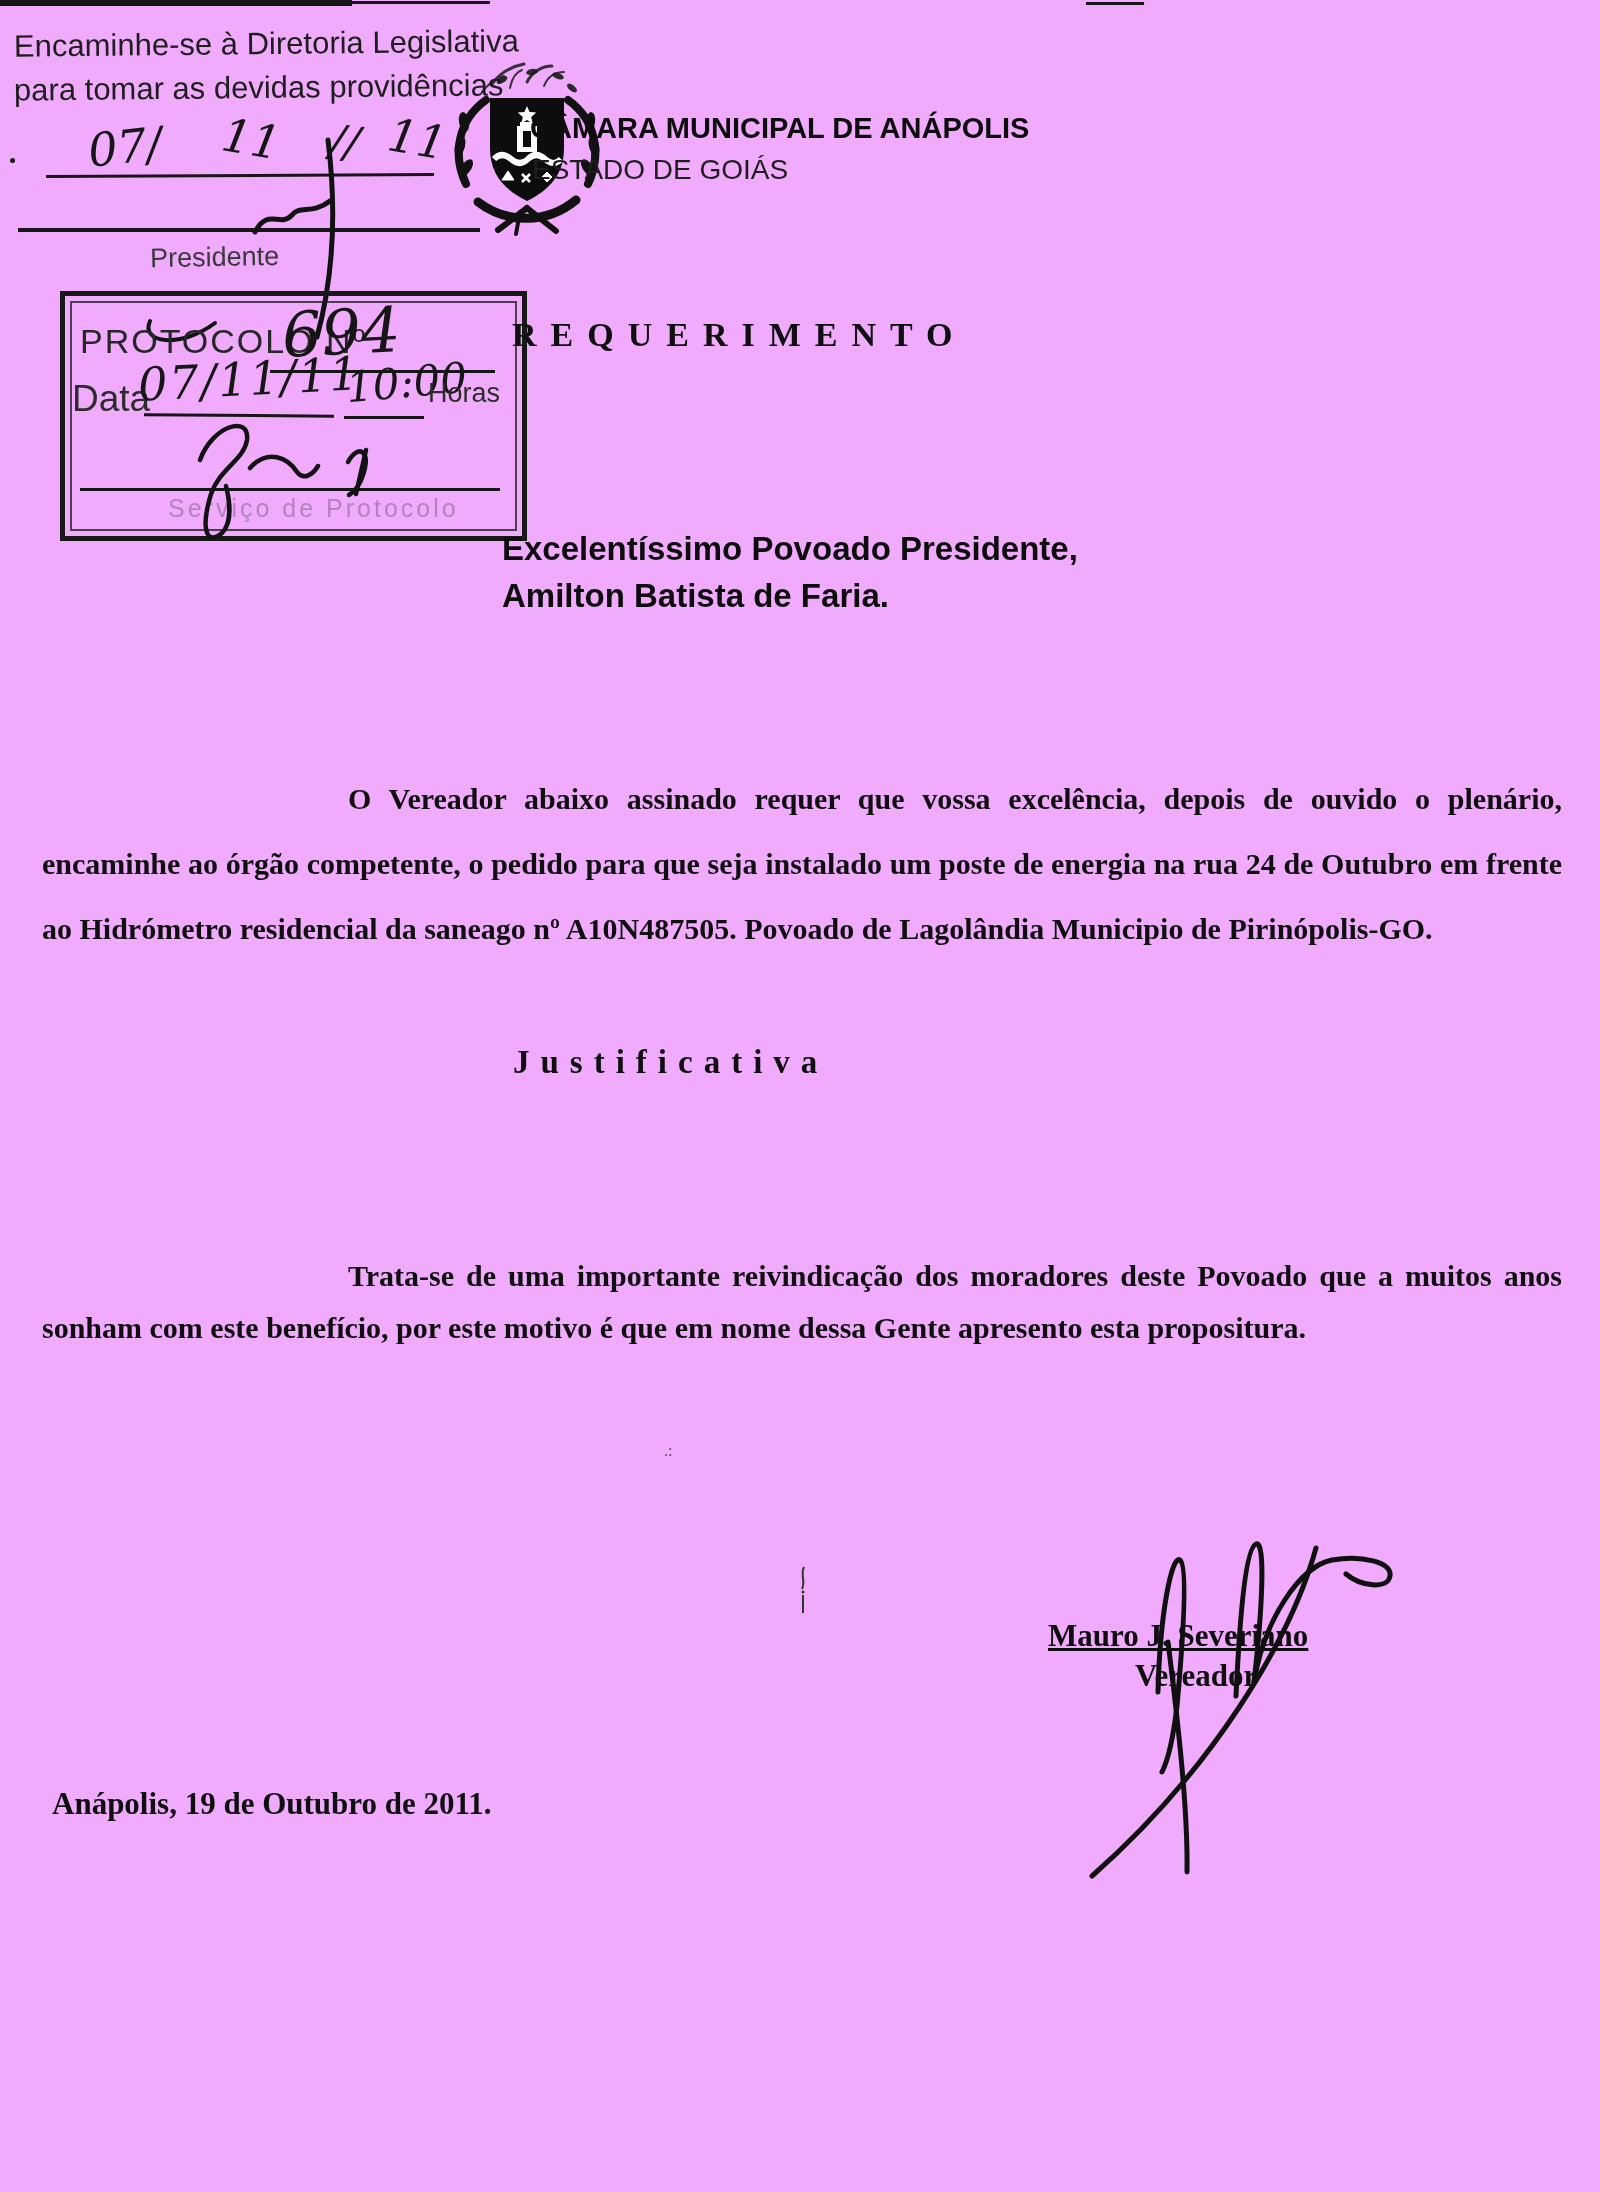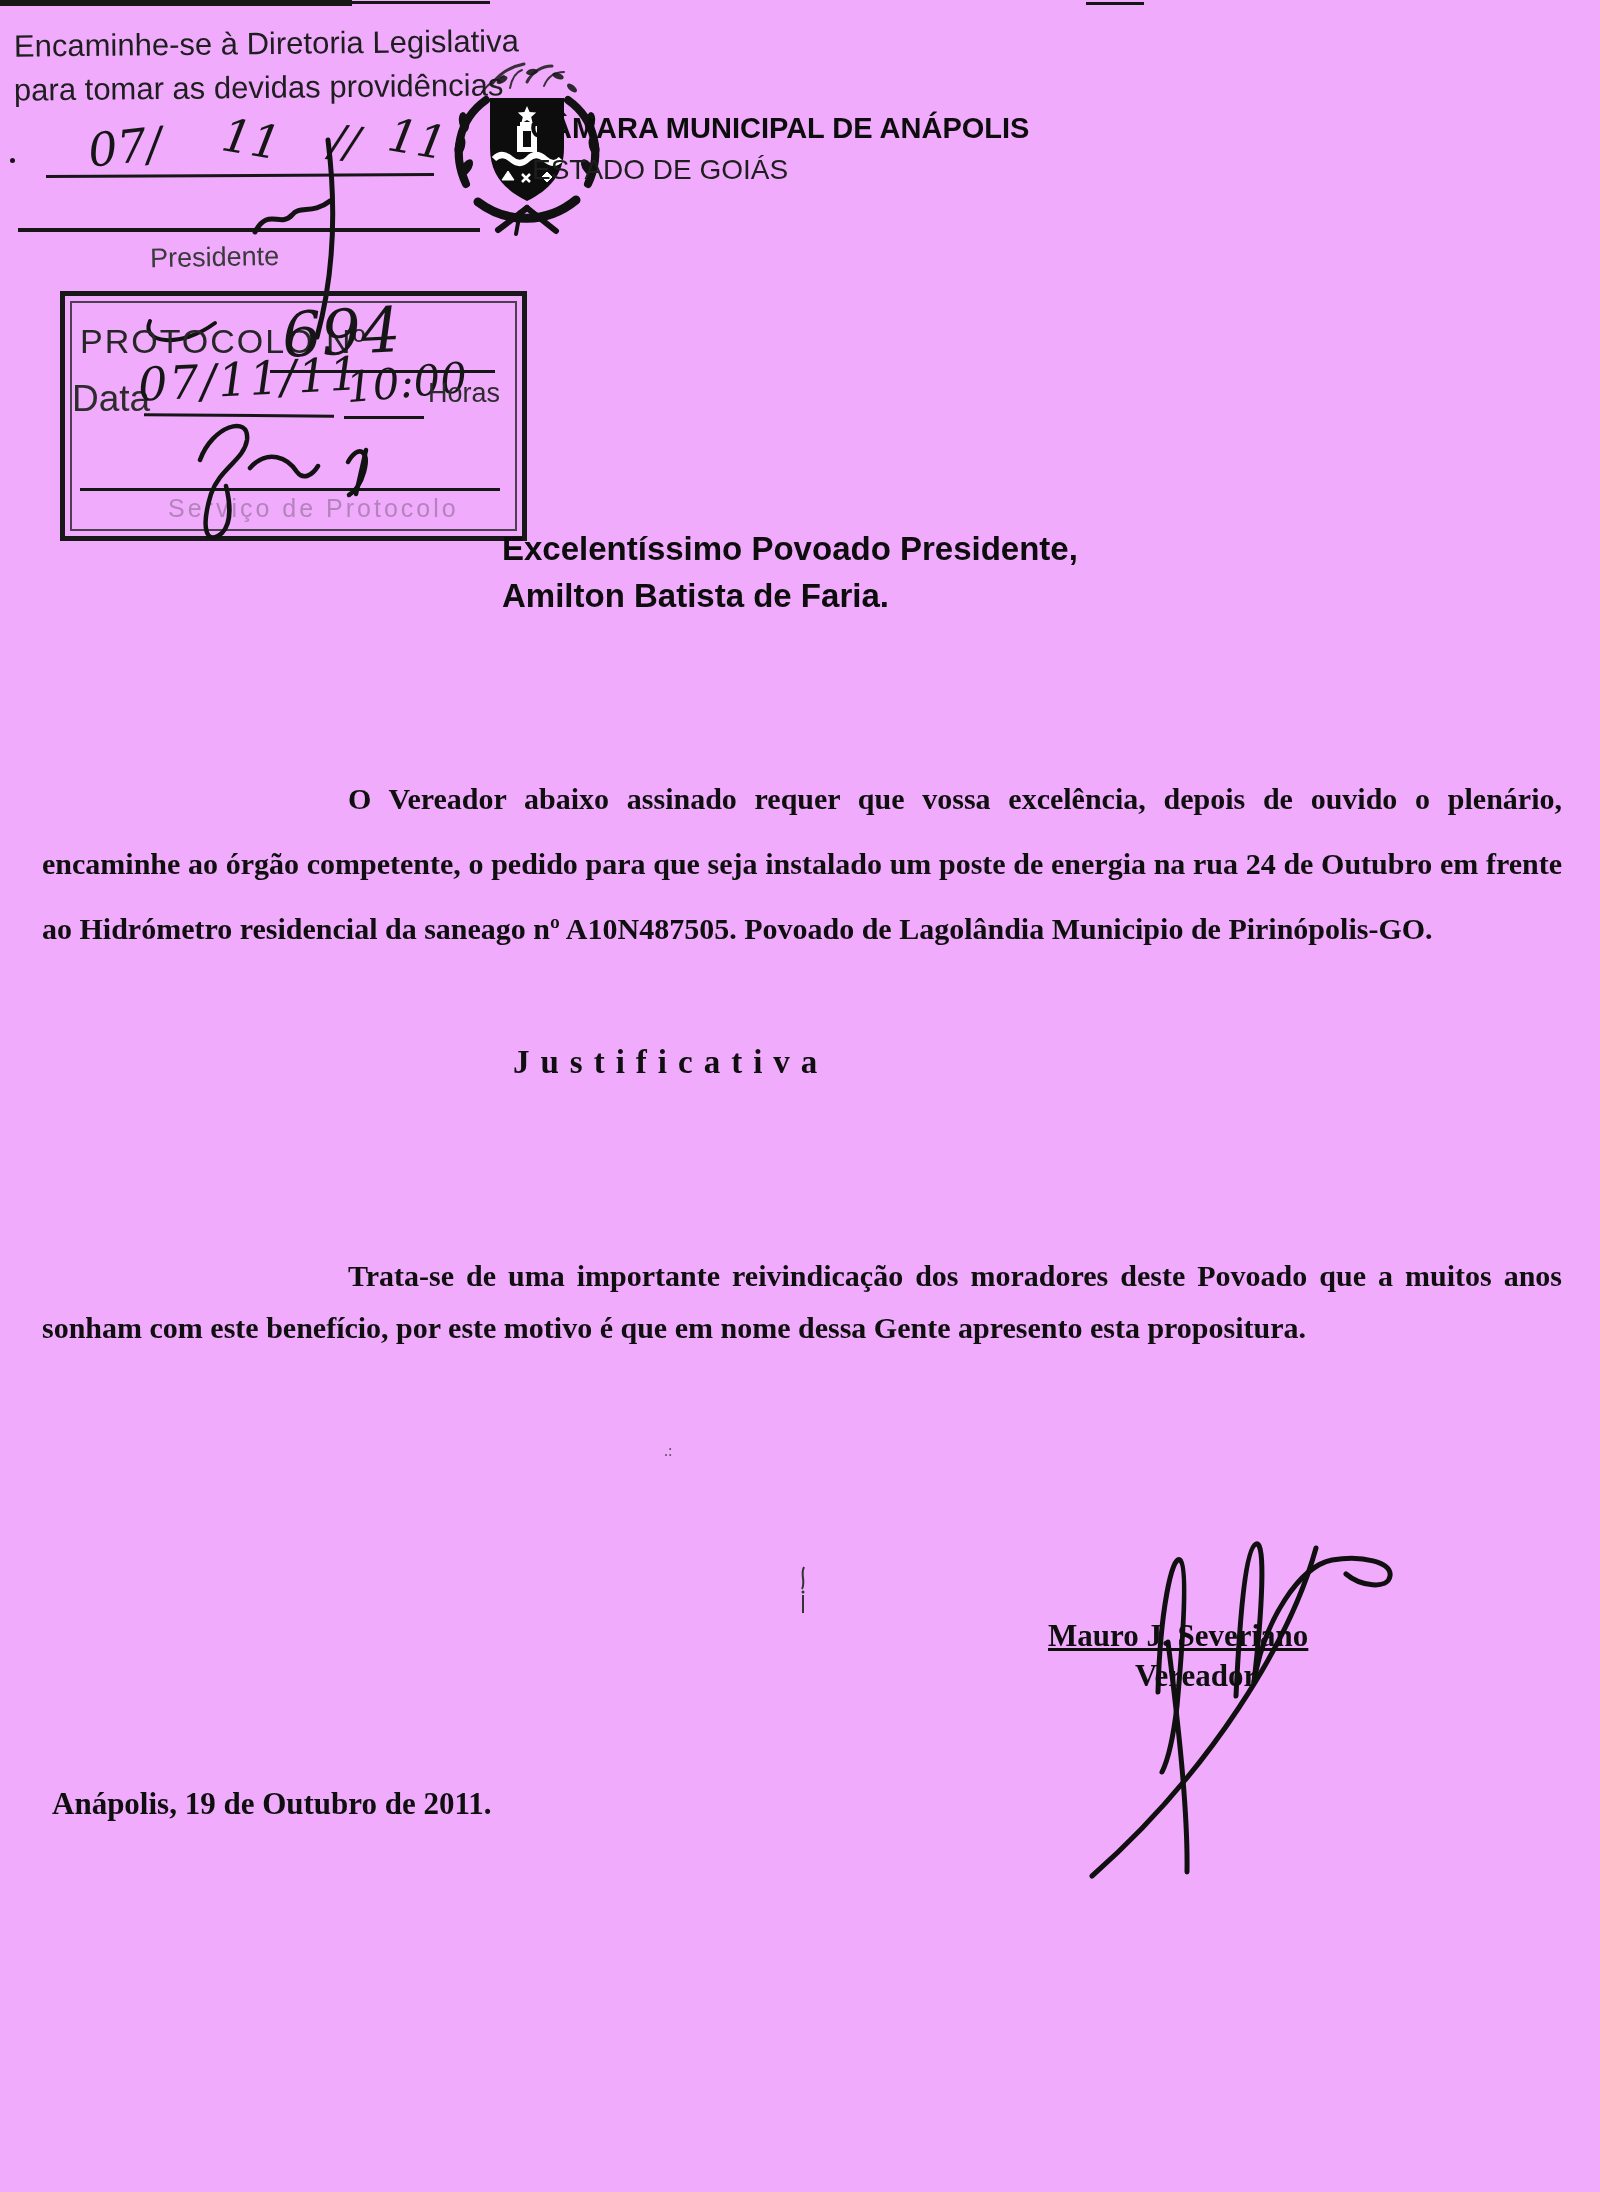--- a/index.html
+++ b/index.html
@@ -114,20 +114,21 @@
 
   <svg class="abs" style="left:150px;top:398px;" width="270" height="150" viewBox="0 0 270 150">
     <g fill="none" stroke="#121212" stroke-width="4.5" stroke-linecap="round">
       <path d="M50,62 C62,28 100,16 97,42 C94,62 70,70 61,96 C50,132 57,148 72,135 C82,125 80,104 76,88"></path>
       <path d="M100,70 C118,50 138,60 147,74 C153,82 162,78 168,68"></path>
       <path d="M198,64 C208,46 220,52 214,74 C210,88 204,94 199,97"></path>
       <path d="M216,52 L206,96"></path>
     </g>
   </svg>
 
+  <div class="abs serifb" style="left:512px;top:316px;font-size:34px;letter-spacing:14px;">REQUERIMENTO</div>
 
   <div class="abs sansb" style="left:502px;top:530px;font-size:33px;">Excelentíssimo Povoado Presidente,</div>
   <div class="abs sansb" style="left:502px;top:577px;font-size:33px;">Amilton Batista de Faria.</div>
 
   <div class="abs serifb para" style="left:42px;top:766px;width:1520px;font-size:30px;line-height:65px;text-indent:306px;">O Vereador abaixo assinado requer que vossa excelência, depois de ouvido o plenário, encaminhe ao órgão competente, o pedido para que seja instalado um poste de energia na rua 24 de Outubro em frente ao Hidrómetro residencial da saneago nº A10N487505. Povoado de Lagolândia Municipio de Pirinópolis-GO.</div>
 
   <div class="abs serifb" style="left:513px;top:1044px;font-size:33px;letter-spacing:11px;">Justificativa</div>
 
   <div class="abs serifb para" style="left:42px;top:1250px;width:1520px;font-size:30px;line-height:52px;text-indent:306px;">Trata-se de uma importante reivindicação dos moradores deste Povoado que a muitos anos sonham com este benefício, por este motivo é que em nome dessa Gente apresento esta propositura.</div>
 

